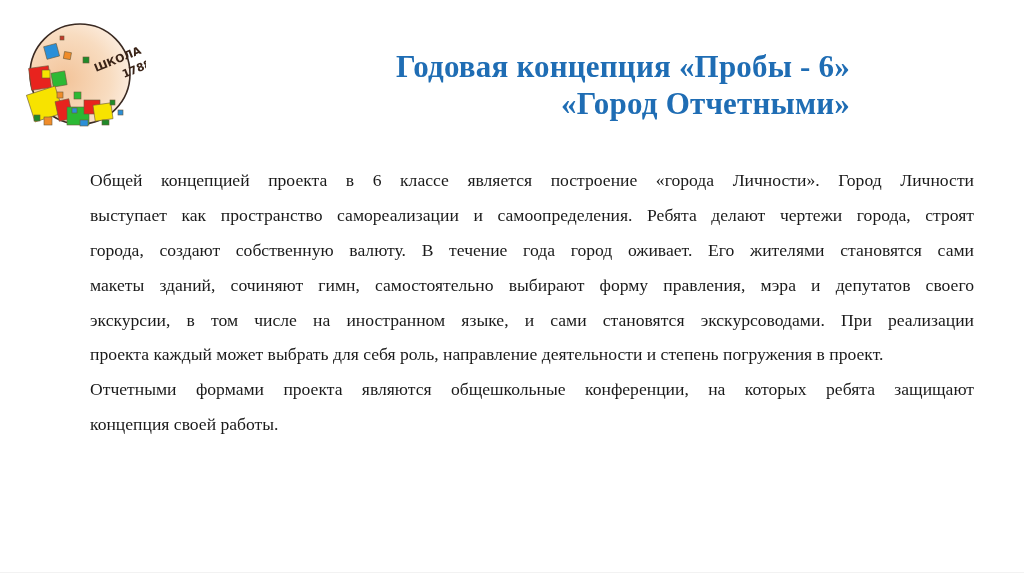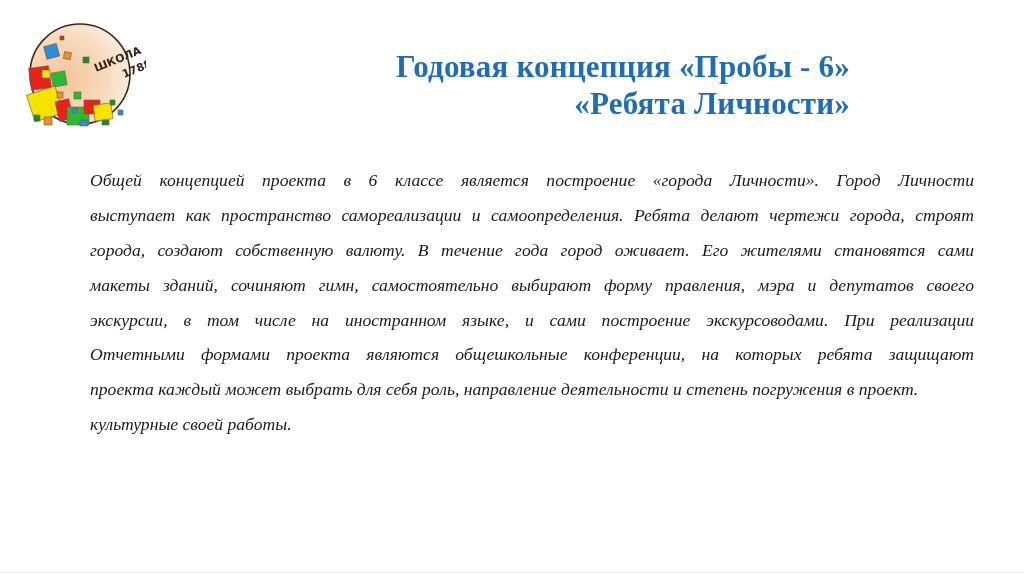--- a/index.html
+++ b/index.html
@@ -43,21 +43,20 @@
   }
   .title .line { display: block; }
   .body-text {
     position: absolute;
     left: 90px;
     top: 163px;
     width: 884px;
     color: #1a1a1a;
     font-size: 17.6px;
     line-height: 34.9px;
-    font-style: italic;
   }
   .body-text .ln {
     display: block;
     text-align: justify;
     text-align-last: justify;
     white-space: nowrap;
     height: 34.9px;
   }
   .body-text .ln.last {
     text-align-last: left;
@@ -102,27 +101,27 @@
         <rect x="32" y="105" width="8" height="8" fill="#f08c2a"></rect>
         <rect x="90" y="108" width="7" height="5" fill="#1f8a2a"></rect>
       </g>
       <text x="84" y="60" font-family="DejaVu Sans, sans-serif" font-size="11" font-weight="bold" fill="#3a2418" transform="rotate(-22 84 60)">ШКОЛА</text>
       <text x="112" y="66" font-family="DejaVu Sans, sans-serif" font-size="11" font-weight="bold" fill="#3a2418" transform="rotate(-22 112 66)">1788</text>
     </svg>
   </div>
 
   <div class="title">
     <span class="line">Годовая концепция «Пробы - 6»</span>
-    <span class="line">«Ребята Личности»</span>
+    <span class="line">«Город Отчетными»</span>
   </div>
 
   <div class="body-text">
     <span class="ln">Общей концепцией проекта в 6 классе является построение «города Личности». Город Личности</span>
     <span class="ln">выступает как пространство самореализации и самоопределения. Ребята делают чертежи города, строят</span>
     <span class="ln">города, создают собственную валюту. В течение года город оживает. Его жителями становятся сами</span>
     <span class="ln">макеты зданий, сочиняют гимн, самостоятельно выбирают форму правления, мэра и депутатов своего</span>
-    <span class="ln">экскурсии, в том числе на иностранном языке, и сами построение экскурсоводами. При реализации</span>
+    <span class="ln">экскурсии, в том числе на иностранном языке, и сами становятся экскурсоводами. При реализации</span>
+    <span class="ln last">проекта каждый  может выбрать для себя роль, направление деятельности и степень погружения в проект.</span>
     <span class="ln">Отчетными формами проекта являются общешкольные конференции, на которых ребята защищают</span>
-    <span class="ln last">проекта каждый  может выбрать для себя роль, направление деятельности и степень погружения в проект.</span>
-    <span class="ln last">культурные своей работы.</span>
+    <span class="ln last">концепция своей работы.</span>
   </div>
 
 </div>
 
 </body></html>

